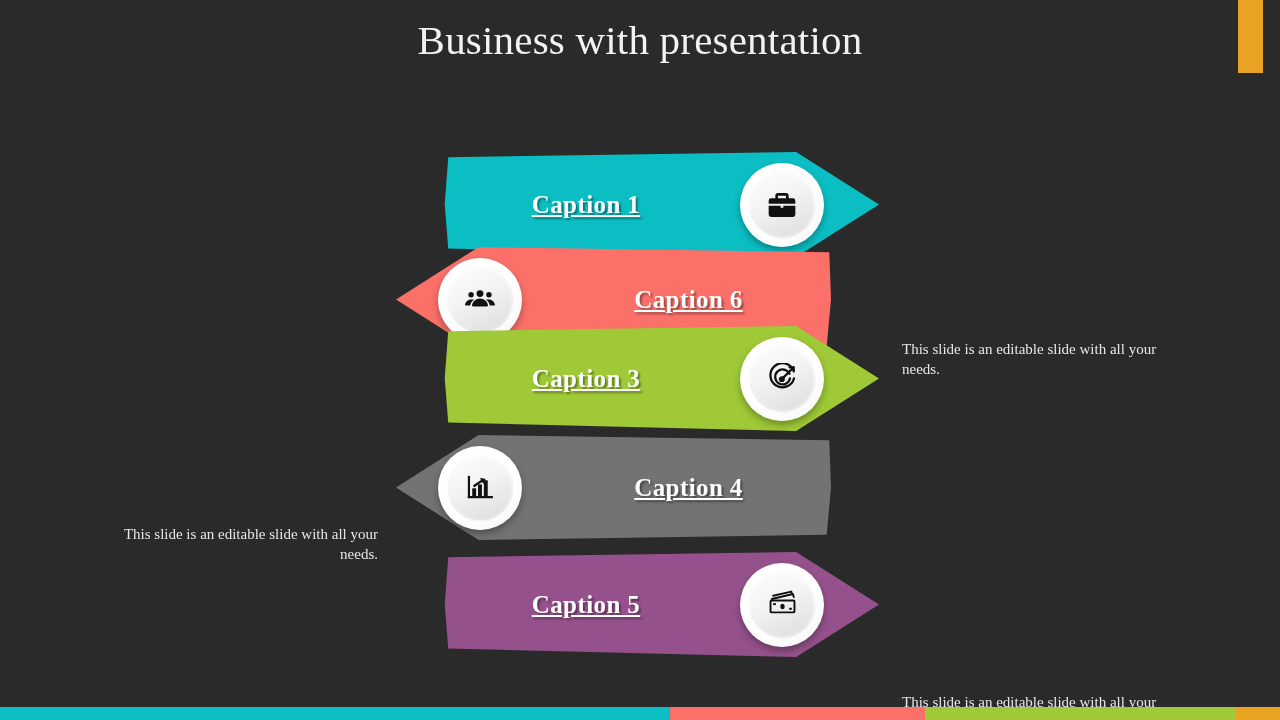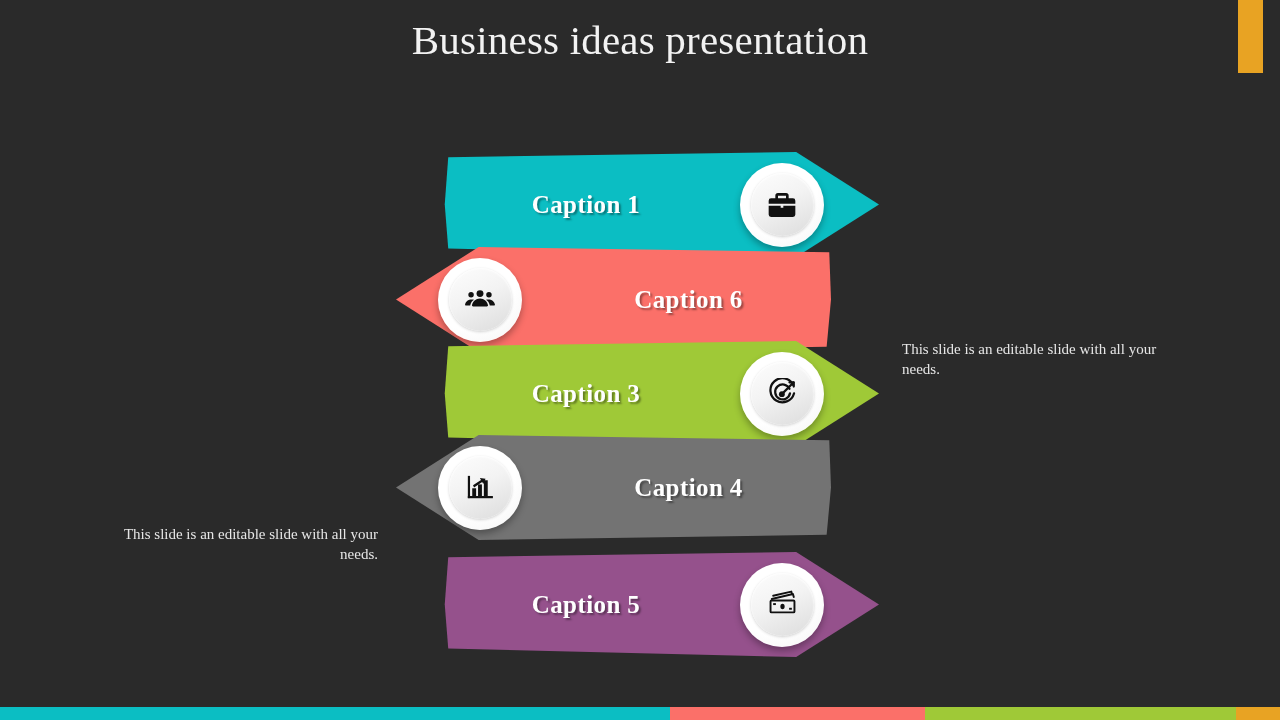--- a/index.html
+++ b/index.html
@@ -80,20 +80,21 @@
   .caption {
     position: absolute;
     top: 50%;
     transform: translateY(-50%);
     color: #ffffff;
     font-size: 25px;
     font-weight: bold;
     letter-spacing: 0.4px;
     text-shadow: 2px 2px 2px rgba(0,0,0,0.38);
     white-space: nowrap;
+    text-decoration: underline;
   }
   .banner.right .caption { left: 0; right: 150px; text-align: center; }
   .banner.left  .caption { left: 150px; right: 0;  text-align: center; }
 
   
   .badge {
     position: absolute;
     top: 50%;
     transform: translateY(-50%);
     width: 84px;
@@ -131,21 +132,21 @@
   .side-text.rightside { left: 902px; text-align: left; }
   .side-text.leftside  { left: 88px;  text-align: right; }
 </style>
 </head>
 <body>
 
 <div id="slide" style="background: rgb(42, 42, 42);">
 
   <div id="top-accent" style="background: rgb(232, 163, 35);"></div>
 
-  <div id="title" style="color: rgb(242, 242, 242);">Business ideas presentation</div>
+  <div id="title" style="color: rgb(242, 242, 242);">Business with presentation</div>
 
   <div class="row" style="top:152px">
     <div class="banner right" style="background: rgb(11, 190, 195);">
       <div class="caption">Caption  1</div>
       <div class="badge">
         <div class="badge-inner">
           <svg width="32" height="32" viewBox="0 0 24 24" fill="#111">
             <path d="M9 3h6a2 2 0 0 1 2 2v2h3.2A1.8 1.8 0 0 1 22 8.8V11H2V8.8A1.8 1.8 0 0 1 3.8 7H7V5a2 2 0 0 1 2-2zm0 2v2h6V5H9z"></path>
             <path d="M2 12.6h9v1.5h2v-1.5h9v6.6A1.8 1.8 0 0 1 20.2 21H3.8A1.8 1.8 0 0 1 2 19.2v-6.6z"></path>
           </svg>
@@ -167,21 +168,21 @@
             <path d="M12 10.8c-3.1 0-5.6 2.3-6 5.2-.07.5.33.9.83.9h10.34c.5 0 .9-.4.83-.9-.4-2.9-2.9-5.2-6-5.2z"></path>
             <path d="M5.3 11.6c-2.2 0-4.1 1.6-4.5 3.7-.08.45.28.85.74.85h3.1c.35-1.9 1.4-3.5 2.9-4.3-.7-.17-1.45-.25-2.24-.25z"></path>
             <path d="M18.7 11.6c-.79 0-1.54.08-2.24.25 1.5.8 2.55 2.4 2.9 4.3h3.1c.46 0 .82-.4.74-.85-.4-2.1-2.3-3.7-4.5-3.7z"></path>
           </svg>
         </div>
       </div>
     </div>
     <div class="side-text leftside" style="top:278px">This slide is an editable slide with all your needs.</div>
   </div>
 
-  <div class="row" style="top:341px">
+  <div class="row" style="top:326px">
     <div class="banner right" style="background: rgb(159, 201, 55);">
       <div class="caption">Caption 3</div>
       <div class="badge">
         <div class="badge-inner">
           <svg width="32" height="32" viewBox="0 0 24 24" fill="none" stroke="#111" stroke-width="1.7">
             <path d="M20.4 5.2A9 9 0 1 0 21 11.6" stroke-linecap="round"></path>
             <path d="M17.6 8.1A5.6 5.6 0 1 0 18 11.5" stroke-linecap="round"></path>
             <circle cx="11.9" cy="12.1" r="2.2" fill="#111" stroke="none"></circle>
             <path d="M11.9 12.1 20.6 3.4" stroke-linecap="round"></path>
             <path d="M17.6 3.2h3.2v3.2" stroke-linejoin="round" stroke-linecap="round"></path>

